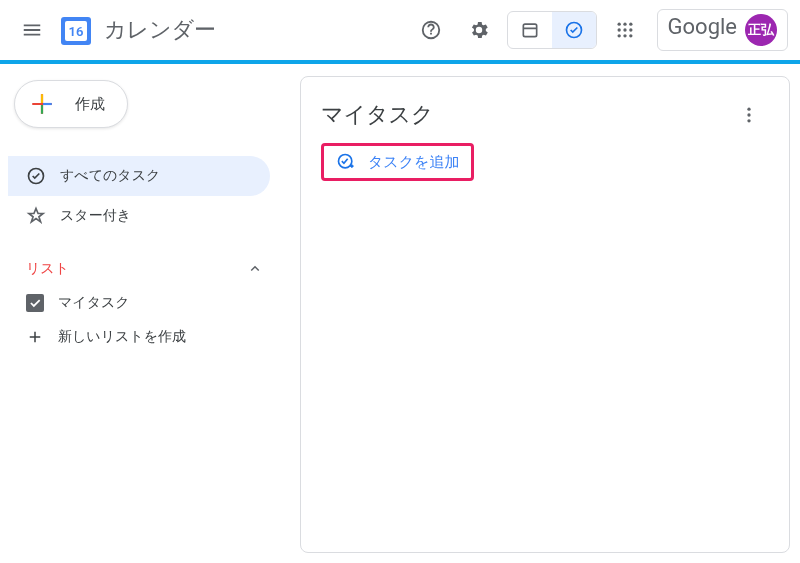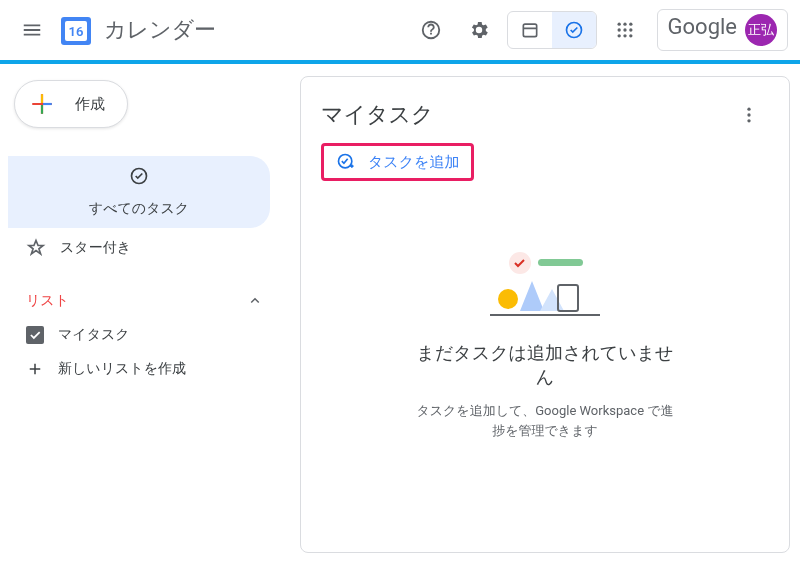--- a/index.html
+++ b/index.html
@@ -10,31 +10,31 @@
     .menu-btn { width: 40px; height: 40px; display: flex; align-items: center; justify-content: center; border-radius: 50%; cursor: pointer; color: #5f6368; }
     .logo-wrap { display: flex; align-items: center; gap: 8px; margin-left: 4px; }
     .cal-logo { width: 40px; height: 40px; display: flex; align-items: center; justify-content: center; }
     .app-title { font-size: 22px; color: #5f6368; }
     .header-right { margin-left: auto; display: flex; align-items: center; gap: 8px; }
     .icon-btn { width: 40px; height: 40px; display: flex; align-items: center; justify-content: center; border-radius: 50%; cursor: pointer; color: #5f6368; }
     .view-toggle { display: flex; border: 1px solid #dadce0; border-radius: 6px; overflow: hidden; }
     .view-toggle-btn { width: 44px; height: 36px; display: flex; align-items: center; justify-content: center; cursor: pointer; color: #5f6368; }
     .view-toggle-btn.active { background: #e8f0fe; color: #1a73e8; }
     .google-logo { font-size: 22px; color: #5f6368; padding: 4px 10px; border: 1px solid #dadce0; border-radius: 6px; margin-left: 4px; display: flex; align-items: flex-start; gap: 8px; }
-    .avatar { width: 32px; height: 32px; border-radius: 50%; background: #9c27b0; color: #fff; display: flex; align-items: center; justify-content: center; font-size: 13px; }
+    .avatar { width: 32px; height: 32px; border-radius: 50%; background: #9c27b0; color: #fff; display: flex; align-items: center; justify-content: center; font-size: 13px; font-weight: bold; }
 
     
     .body { display: flex; height: calc(100% - 64px); }
 
     
     .sidebar { width: 290px; padding: 16px 8px; }
     .create-btn { display: inline-flex; align-items: center; gap: 20px; padding: 10px 22px 10px 14px; border: 1px solid #dadce0; border-radius: 28px; box-shadow: 0 1px 3px rgba(0,0,0,0.1); cursor: pointer; margin: 0 0 28px 6px; background: #fff; }
     .create-btn span { font-size: 15px; color: #3c4043; }
     .nav-item { display: flex; align-items: center; gap: 14px; padding: 10px 18px; border-radius: 0 20px 20px 0; font-size: 14px; color: #3c4043; cursor: pointer; margin-right: 12px; }
-    .nav-item.active { background: #e8f0fe; flex-direction: column; }
+    .nav-item.active { background: #e8f0fe; }
     .section-header { display: flex; align-items: center; justify-content: space-between; padding: 24px 18px 8px; font-size: 14px; color: #ef4444; cursor: pointer; }
     .list-item { display: flex; align-items: center; gap: 14px; padding: 8px 18px; font-size: 14px; color: #3c4043; cursor: pointer; }
     .checkbox { width: 18px; height: 18px; background: #5f6368; border-radius: 2px; display: flex; align-items: center; justify-content: center; }
 
     
     .main { flex: 1; padding: 12px 10px 10px 10px; }
     .card { background: #fff; border: 1px solid #dadce0; border-radius: 8px; padding: 18px 20px; height: 100%; position: relative; }
     .card-header { display: flex; align-items: center; justify-content: space-between; }
     .card-title { font-size: 22px; color: #3c4043; }
     .add-task { display: inline-flex; align-items: center; gap: 12px; padding: 6px 12px; color: #3b82f6; font-size: 15px; cursor: pointer; margin-top: 8px; border: 3px solid #e91e63; border-radius: 4px; }
@@ -178,31 +178,15 @@
 
       <div class="add-task">
         <svg width="20" height="20" viewBox="0 0 24 24">
             <circle cx="11" cy="11" r="8" fill="none" stroke="#1a73e8" stroke-width="2"></circle>
             <path d="M7 11l2.5 2.5L14 8" fill="none" stroke="#1a73e8" stroke-width="2"></path>
             <path d="M17 17h4m-2-2v4" stroke="#1a73e8" stroke-width="2"></path>
           </svg>
         <span>タスクを追加</span>
       </div>
 
-      <div class="empty-state">
-        <div class="illustration">
-          <svg width="110" height="70" viewBox="0 0 110 70">
-            <circle cx="30" cy="12" r="11" fill="#fce8e6"></circle>
-            <path d="M25 12l3 3 6-6" stroke="#d93025" stroke-width="2" fill="none"></path>
-            <rect x="48" y="8" width="45" height="7" rx="3.5" fill="#81c995"></rect>
-            <circle cx="18" cy="48" r="10" fill="#fbbc04"></circle>
-            <path d="M30 60 L42 30 L54 60 Z" fill="#aecbfa"></path>
-            <path d="M50 60 L62 38 L74 60 Z" fill="#d2e3fc"></path>
-            <rect x="68" y="34" width="20" height="26" rx="2" fill="none" stroke="#5f6368" stroke-width="2"></rect>
-            <line x1="0" y1="64" x2="110" y2="64" stroke="#5f6368" stroke-width="2"></line>
-          </svg>
-        </div>
-        <div class="empty-title">まだタスクは追加されていません</div>
-        <div class="empty-sub">タスクを追加して、Google Workspace で進捗を管理できます</div>
-      </div>
     </div>
   </div>
 </div>
 
 </body></html>

